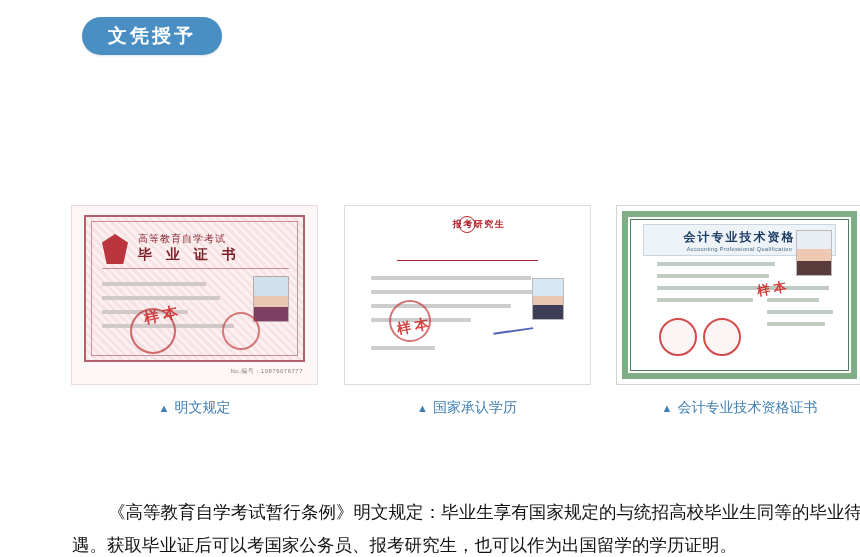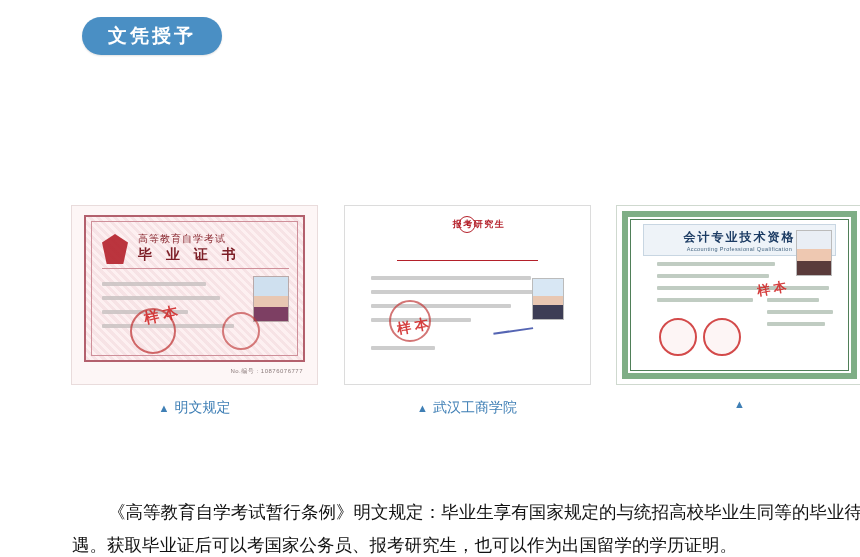--- a/index.html
+++ b/index.html
@@ -386,21 +386,21 @@
         <div class="txtline" style="left:26px; top:98px; width:140px;"></div>
         <div class="txtline" style="left:26px; top:112px; width:100px;"></div>
         <div class="txtline" style="left:26px; top:140px; width:64px;"></div>
         <div class="photo"></div>
         <div class="seal"></div>
         <div class="sign"></div>
         <div class="sample-mark" style="left:52px; top:112px; font-size:14px; transform:rotate(-10deg);">样 本</div>
       </div>
       <div class="cert-caption">
         <span class="tri">▲</span>
-        <span>武汉工商学院</span>
+        <span>国家承认学历</span>
       </div>
     </div>
 
     <div class="cert">
       <div class="cert-frame c3">
         <div class="green-border"></div>
         <div class="hdrbar">
           <span class="t1">会计专业技术资格</span>
           <span class="t2">Accounting Professional Qualification</span>
         </div>
@@ -414,20 +414,21 @@
         <div class="txtline" style="left:150px; top:92px; width:52px;"></div>
         <div class="txtline" style="left:150px; top:104px; width:66px;"></div>
         <div class="txtline" style="left:150px; top:116px; width:58px;"></div>
         <div class="photo"></div>
         <div class="seal-red a"></div>
         <div class="seal-red b"></div>
         <div class="sample-mark" style="left:140px; top:74px; font-size:13px; transform:rotate(-10deg);">样 本</div>
       </div>
       <div class="cert-caption">
         <span class="tri">▲</span>
+        <span>会计专业技术资格证书</span>
       </div>
     </div>
 
   </div>
 
   <p class="para bottom">《高等教育自学考试暂行条例》明文规定：毕业生享有国家规定的与统招高校毕业生同等的毕业待遇。获取毕业证后可以考国家公务员、报考研究生，也可以作为出国留学的学历证明。</p>
 
 </div>
 
 </body></html>

